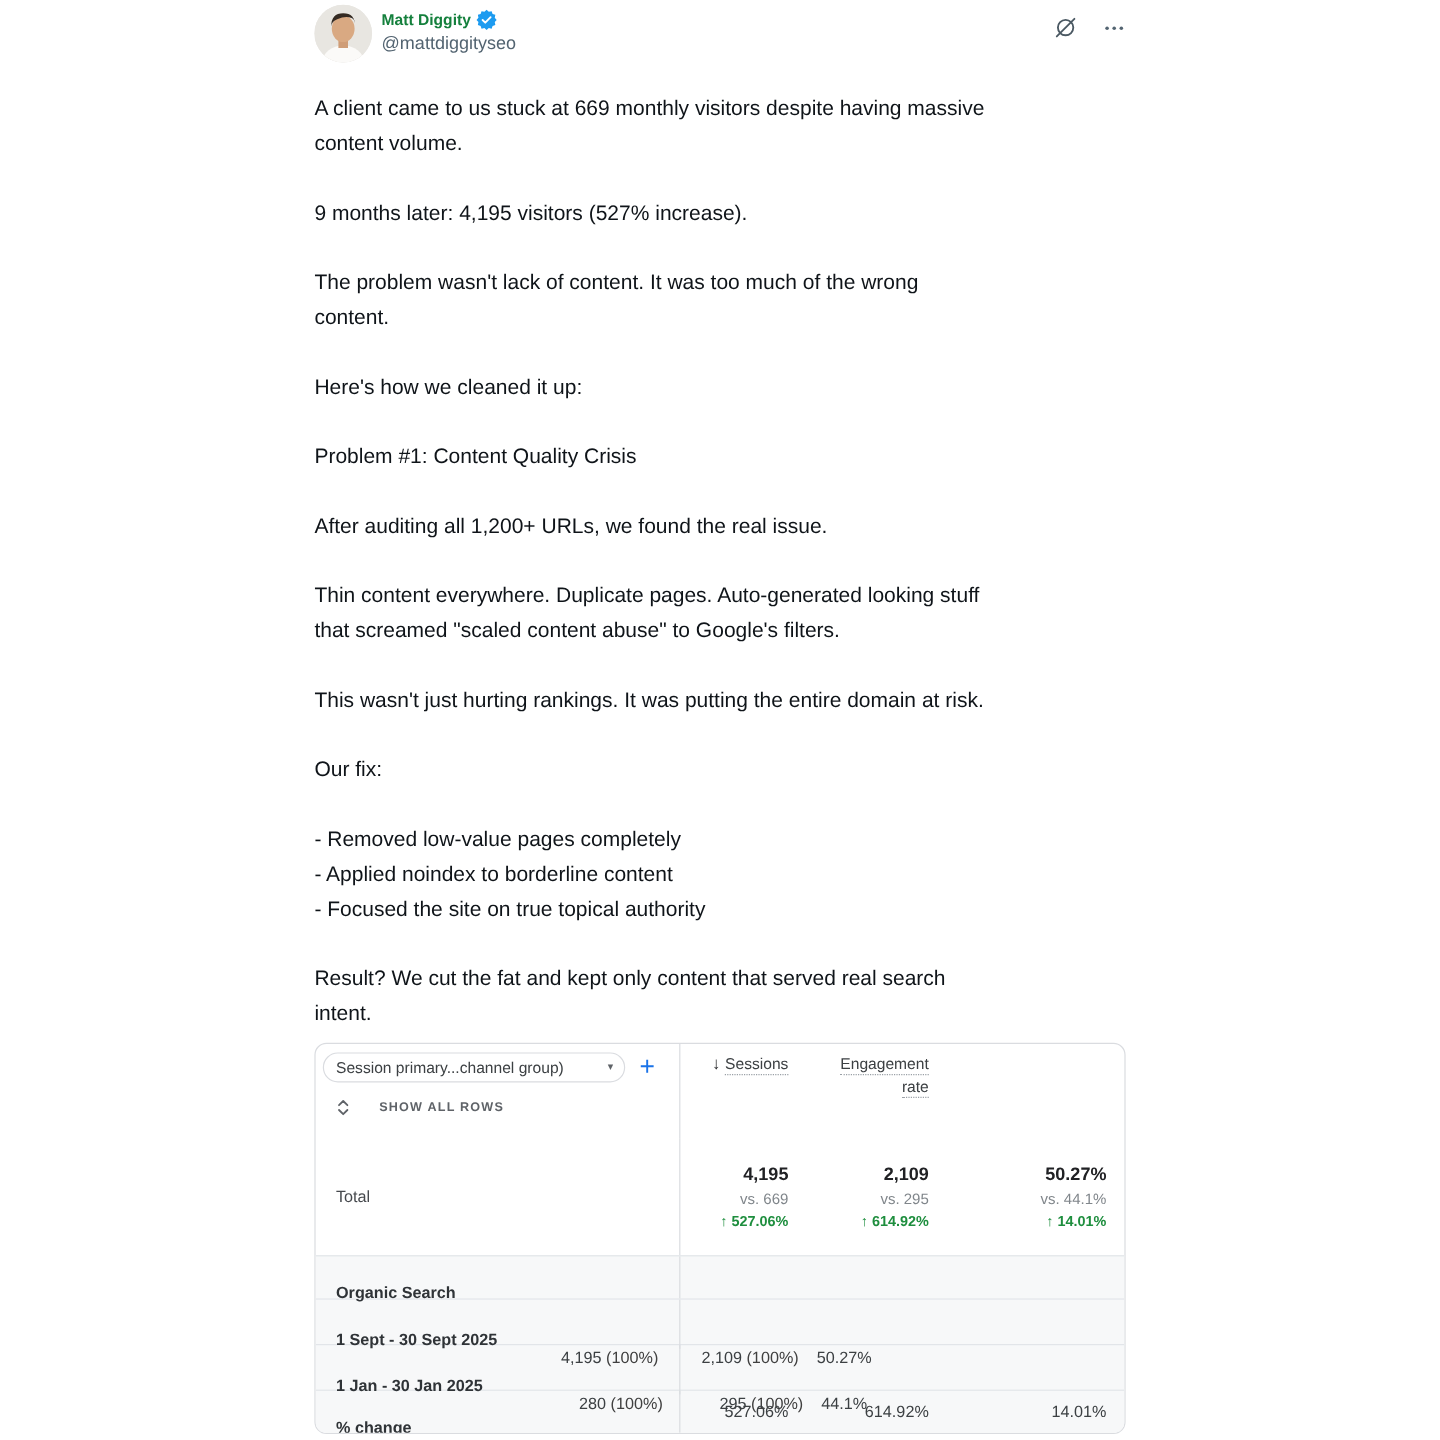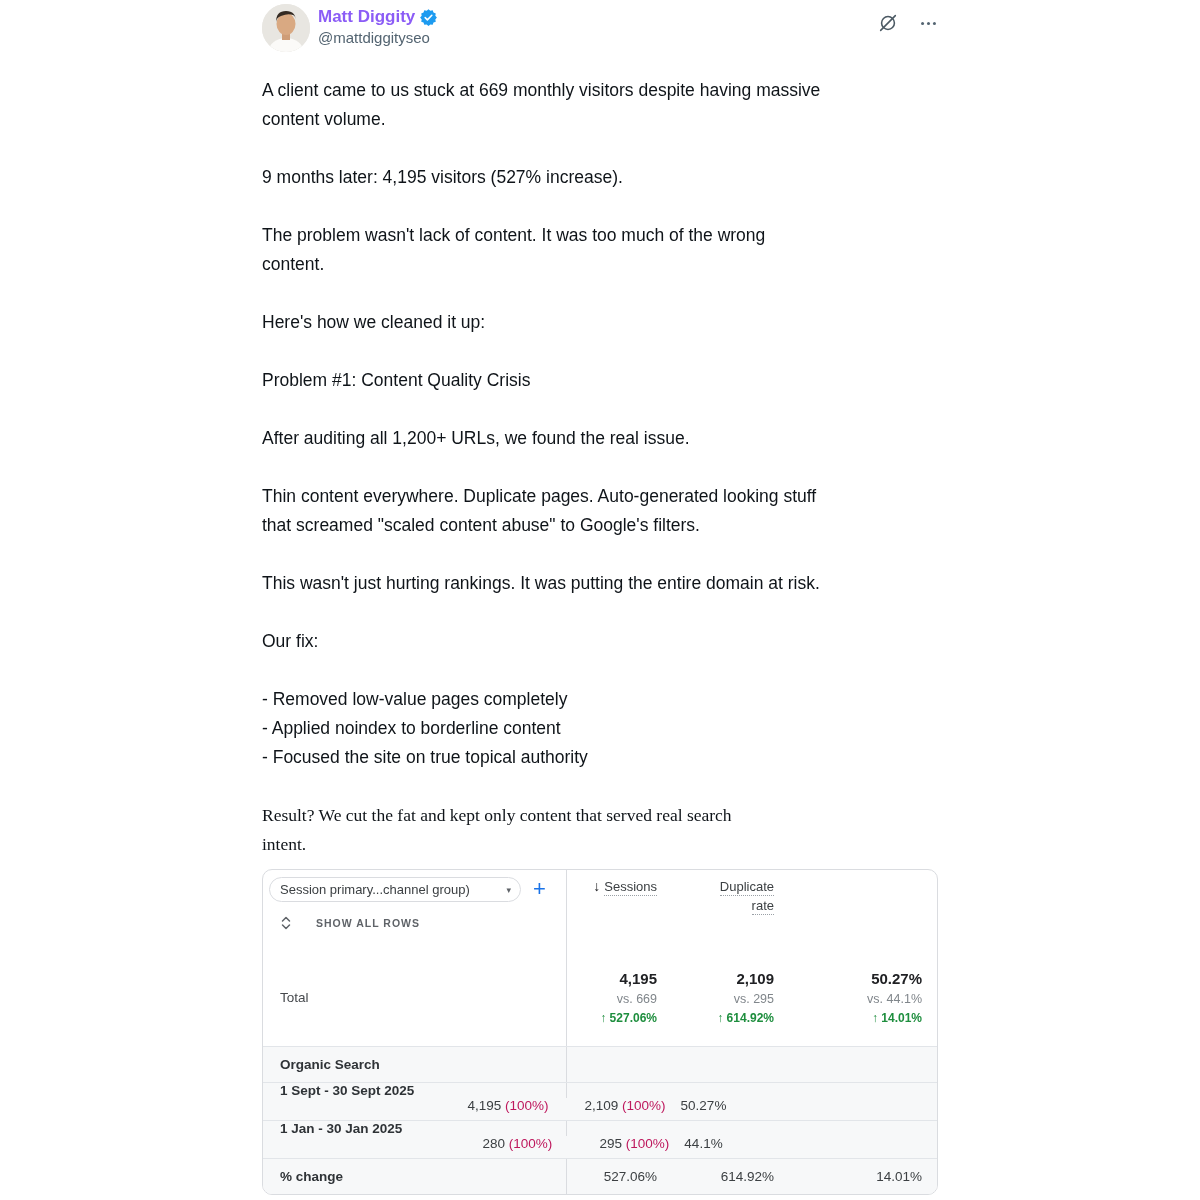--- a/index.html
+++ b/index.html
@@ -5,30 +5,30 @@
   * { margin:0; padding:0; box-sizing:border-box; }
   html,body { width:1200px; height:1200px; background:#ffffff;
     font-family:"Liberation Sans","DejaVu Sans",sans-serif; }
   .post { width:676px; margin:0 auto; padding-top:4px; }
 
   
   .post-header { display:flex; align-items:flex-start; height:52px; margin-bottom:20px; }
   .avatar { width:48px; height:48px; border-radius:50%; overflow:hidden; flex:none; cursor:pointer; background:#e8e6e1; }
   .author-block { margin-left:8px; padding-top:3px; }
   .author-name-row { display:flex; align-items:center; gap:4px; }
-  .author-name { font-size:17px; font-weight:700; color:#8b5cf6; cursor:pointer;text-align:right; }
+  .author-name { font-size:13px; font-weight:700; color:#15803d; cursor:pointer;text-align:right; }
   .verified { width:19px; height:19px; display:inline-block; }
   .author-handle { font-size:15px; color:#536471; margin-top:2px; }
   .header-actions { margin-left:auto; display:flex; align-items:center; gap:20px; padding-top:8px; }
   .icon-btn { cursor:pointer; display:inline-flex; }
 
   
   .tweet-text p { font-size:17.5px; line-height:29px; color:#0f1419;
     white-space:pre-line; margin:0 0 29px 0; }
-  .tweet-text p:last-child { margin-bottom:0;font-family:Liberation Serif, serif; }
+  .tweet-text p:last-child { margin-bottom:0; }
 
   
   .ga-card { margin-top:10px; border:1px solid #dadce0; border-radius:10px;
     overflow:hidden; color:#3c4043; }
   .ga-row { display:flex; }
   .ga-left { width:304px; flex:none; border-right:1px solid #dadce0; }
   .ga-metrics { flex:1; display:grid; grid-template-columns:105px 117px 1fr; }
   .ga-metrics > div { text-align:right; padding-right:15px; }
 
   
@@ -51,24 +51,24 @@
   .ga-total-label { padding:41px 0 0 17px; font-size:13.5px; color:#46494d; }
   .ga-total .ga-metrics > div { display:flex; flex-direction:column;
     justify-content:center; gap:5px; }
   .ga-val { font-size:15px; font-weight:700; color:#202124; }
   .ga-vs { font-size:12.5px; color:#80868b; }
   .ga-chg { font-size:12px; color:#1e8e3e;font-weight:bold; }
 
   
   .ga-datarow { background:#f7f8f9; border-top:1px solid #e2e5e9; align-items:center; }
   .ga-datarow .ga-left { align-self:stretch; display:flex; align-items:center; }
-  .ga-label { padding-left:17px; font-size:13.5px; font-weight:700; color:#2f3337; }
+  .ga-label { padding-left:17px; font-size:13.5px; font-weight:700; color:#2f3337;margin-top:26px; }
   .ga-datarow .ga-metrics { font-size:13.5px; color:#3c4043; }
   .r36 { height:36px; } .r38 { height:38px;flex-direction:column; }
-  .pct { color:#be185d; }
+  .pct { color:#404040; }
 </style>
 </head>
 <body>
 
 <div class="post">
 
   <div class="post-header">
     <div class="avatar">
       <svg width="48" height="48" viewBox="0 0 48 48">
         <rect width="48" height="48" fill="#e8e6e1"></rect>
@@ -142,21 +142,21 @@
             <path d="M2.5 9 L6 12.5 L9.5 9" fill="none" stroke="#5f6368" stroke-width="1.5" stroke-linecap="round" stroke-linejoin="round"></path>
           </svg>
           <span>SHOW ALL ROWS</span>
         </div>
       </div>
       <div class="ga-metrics">
         <div class="ga-colhead">
           <span class="ga-sort-arrow">↓</span><span class="u">Sessions</span>
         </div>
         <div class="ga-colhead">
-          <span class="u">Duplicate</span><br>
+          <span class="u">Engagement</span><br>
           <span class="u">rate</span>
         </div>
       </div>
     </div>
 
     <div class="ga-row ga-total">
       <div class="ga-left">
         <div class="ga-total-label">Total</div>
       </div>
       <div class="ga-metrics">

